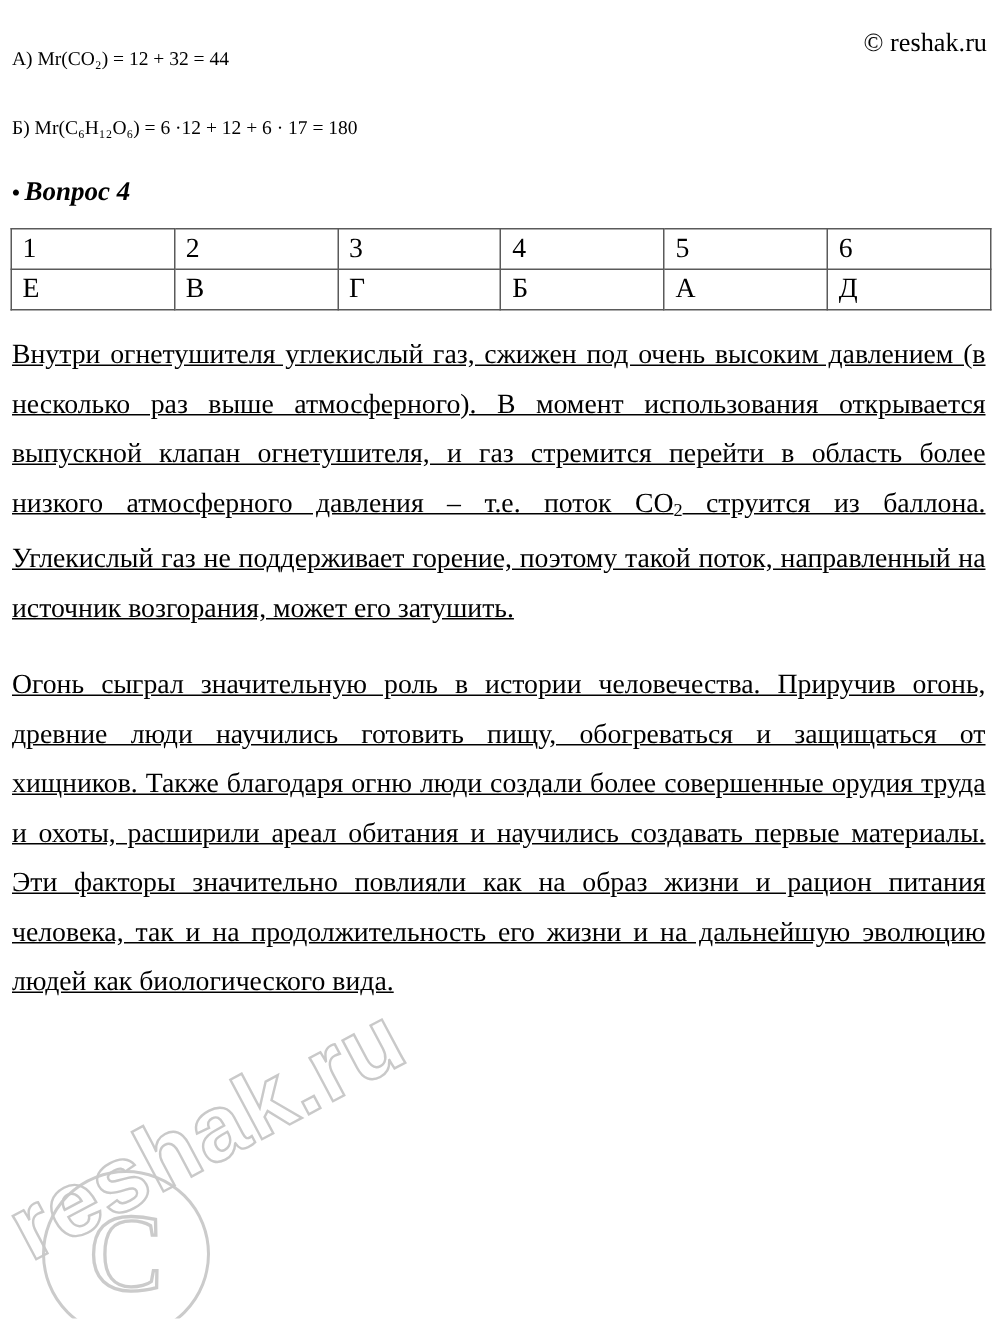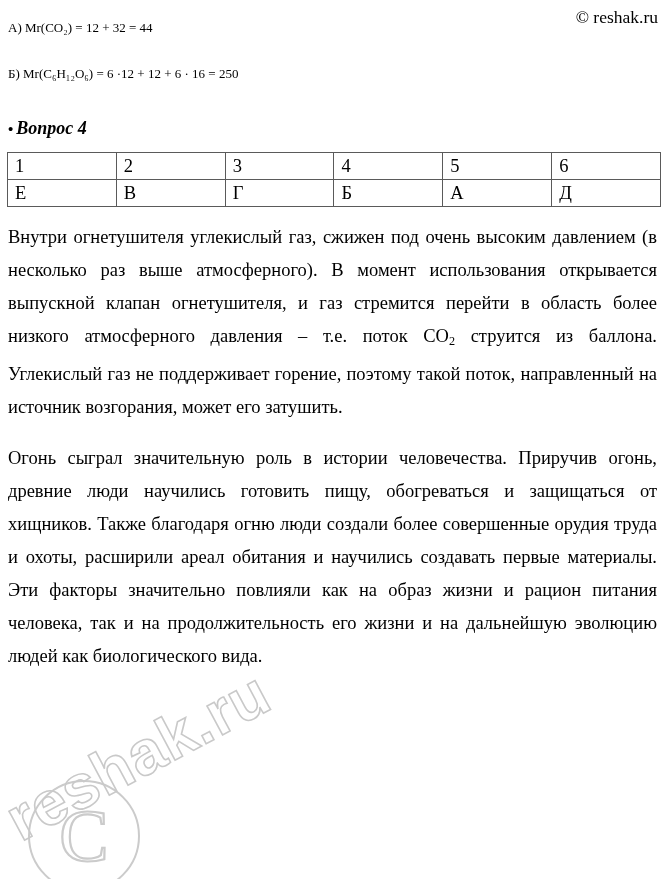--- a/index.html
+++ b/index.html
@@ -60,21 +60,21 @@
     font-size: 74px;
     line-height: 1;
     color: transparent;
     -webkit-text-stroke: 2.2px #cbcbcb;
   }
 
   
   #page {
     position: absolute;
     left: 0;
-    top: 5px;
+    top: 16px;
     width: 664px;
     height: 770px;
     z-index: 1;
   }
 
   .corner-mark {
     position: absolute;
     right: 6px;
     top: 1px;
     font-size: 17.5px;
@@ -94,21 +94,21 @@
     line-height: 46px;
     height: 46px;
     white-space: nowrap;
   }
 
   .q-head {
     font-size: 18px;
     font-weight: 700;
     font-style: italic;
     line-height: 22px;
-    margin-top: 20px;
+    margin-top: 8px;
     margin-bottom: 10px;
     white-space: nowrap;
   }
   .q-head .bullet {
     font-style: normal;
     font-weight: 700;
     font-size: 15px;
     padding-right: 3px;
   }
 
@@ -132,40 +132,41 @@
   }
 
   
   .para {
     font-size: 18.5px;
     line-height: 33px;
     text-align: justify;
     text-align-last: left;
     margin: 0;
     width: 649px;
+    text-decoration: underline;
   }
   .para sub {
     font-size: 0.66em;
     vertical-align: -0.25em;
   }
   .gap-after-p { height: 18px; }
 </style>
 </head>
 <body>
 
 <div id="page">
 
   <div class="corner-mark">© reshak.ru</div>
 
   <div class="content">
 
     <div class="formula">А) Mr(CO₂) = 12 + 32 = 44</div>
 
 
-    <div class="formula">Б) Mr(C₆H₁₂O₆) = 6 ·12 + 12 + 6 · 16 = 250</div>
+    <div class="formula">Б) Mr(C₆H₁₂O₆) = 6 ·12 + 12 + 6 · 17 = 180</div>
 
 
     <div class="q-head">
       <span class="bullet">•</span><span>Вопрос 4</span>
     </div>
 
     <table class="answers">
       <tbody>
         <tr>
           <td>1</td>

